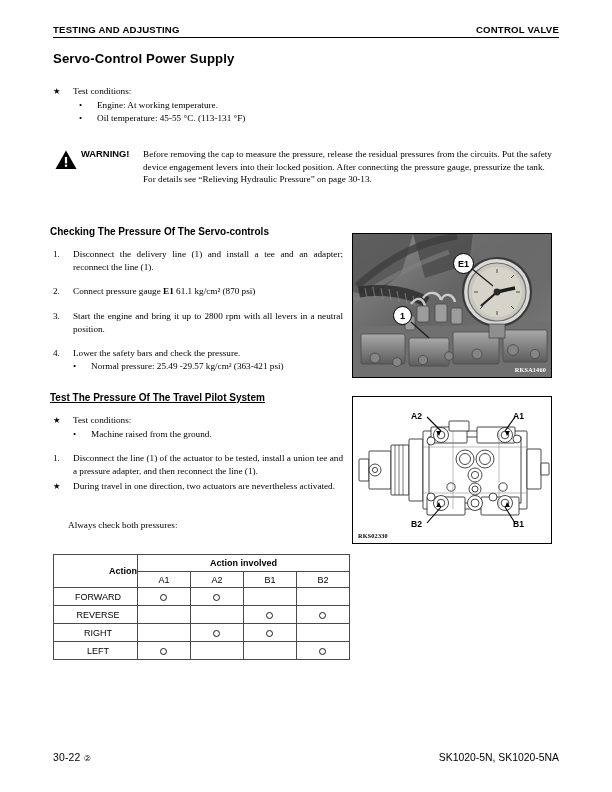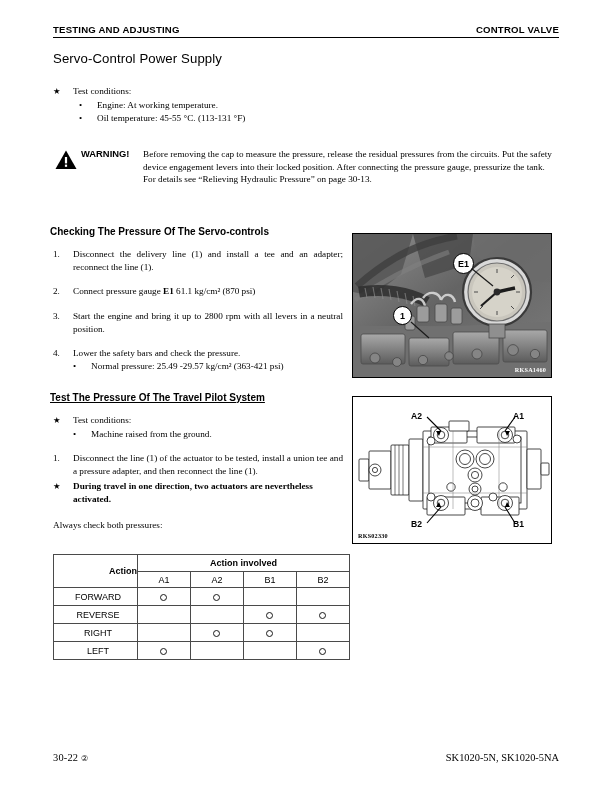--- a/index.html
+++ b/index.html
@@ -38,21 +38,21 @@
     border-bottom: 1.4px solid #000;
     padding-bottom: 2px;
   }
 
   
   .doc-title {
     position: absolute;
     left: 53px;
     top: 51px;
     font-family: "Liberation Sans", sans-serif;
-    font-weight: normal;
+    font-weight: bold;
     font-size: 13.2px;
     letter-spacing: .1px;
   }
 
   
   .body-col {
     position: absolute;
     left: 53px;
     width: 290px;
   }
@@ -200,21 +200,21 @@
   .mark-empty { display: inline-block; width: 7px; height: 7px; }
 
   
   .foot {
     position: absolute;
     left: 53px;
     top: 752px;
     width: 506px;
     display: flex;
     justify-content: space-between;
-    font-family: Liberation Serif, serif;
+    font-family: Liberation Sans, sans-serif;
     font-size: 10.4px;
   }
   .foot .pg { letter-spacing: .2px; }
   .foot .circ { font-size: 8px; }
 
   .callout-circle {
     position: absolute;
     border: 1.4px solid #000;
     background: #fff;
     border-radius: 50%;
@@ -305,25 +305,25 @@
     <div class="dot-row" style="padding-left:20px; margin-bottom:11px;">
       <span class="mk">•</span>
       <span>Machine raised from the ground.</span>
     </div>
     <div class="num-row" style="margin-bottom:2px;">
       <span class="mk">1.</span>
       <span class="tx">Disconnect the line (1) of the actuator to be tested, install a union tee and a pressure adapter, and then reconnect the line (1).</span>
     </div>
     <div class="star-row">
       <span class="mk">★</span>
-      <span style="flex:1;font-weight:bold;">During travel in one direction, two actuators are nevertheless activated.</span>
-    </div>
-  </div>
-
-  <div class="body-col" style="top:519px;">
+      <span style="flex:1;">During travel in one direction, two actuators are nevertheless activated.</span>
+    </div>
+  </div>
+
+  <div class="body-col" style="top:519px;margin-left:15px;">
     <div style="font-size:9.2px; line-height:13px;">Always check both pressures:</div>
   </div>
 
   <div class="fig" id="fig-photo">
     <svg width="198" height="143" viewBox="0 0 198 143">
       <defs>
         <linearGradient id="pbg" x1="0" y1="0" x2="1" y2="1">
           <stop offset="0%" stop-color="#8e8e8e"></stop>
           <stop offset="45%" stop-color="#646464"></stop>
           <stop offset="100%" stop-color="#7b7b7b"></stop>

